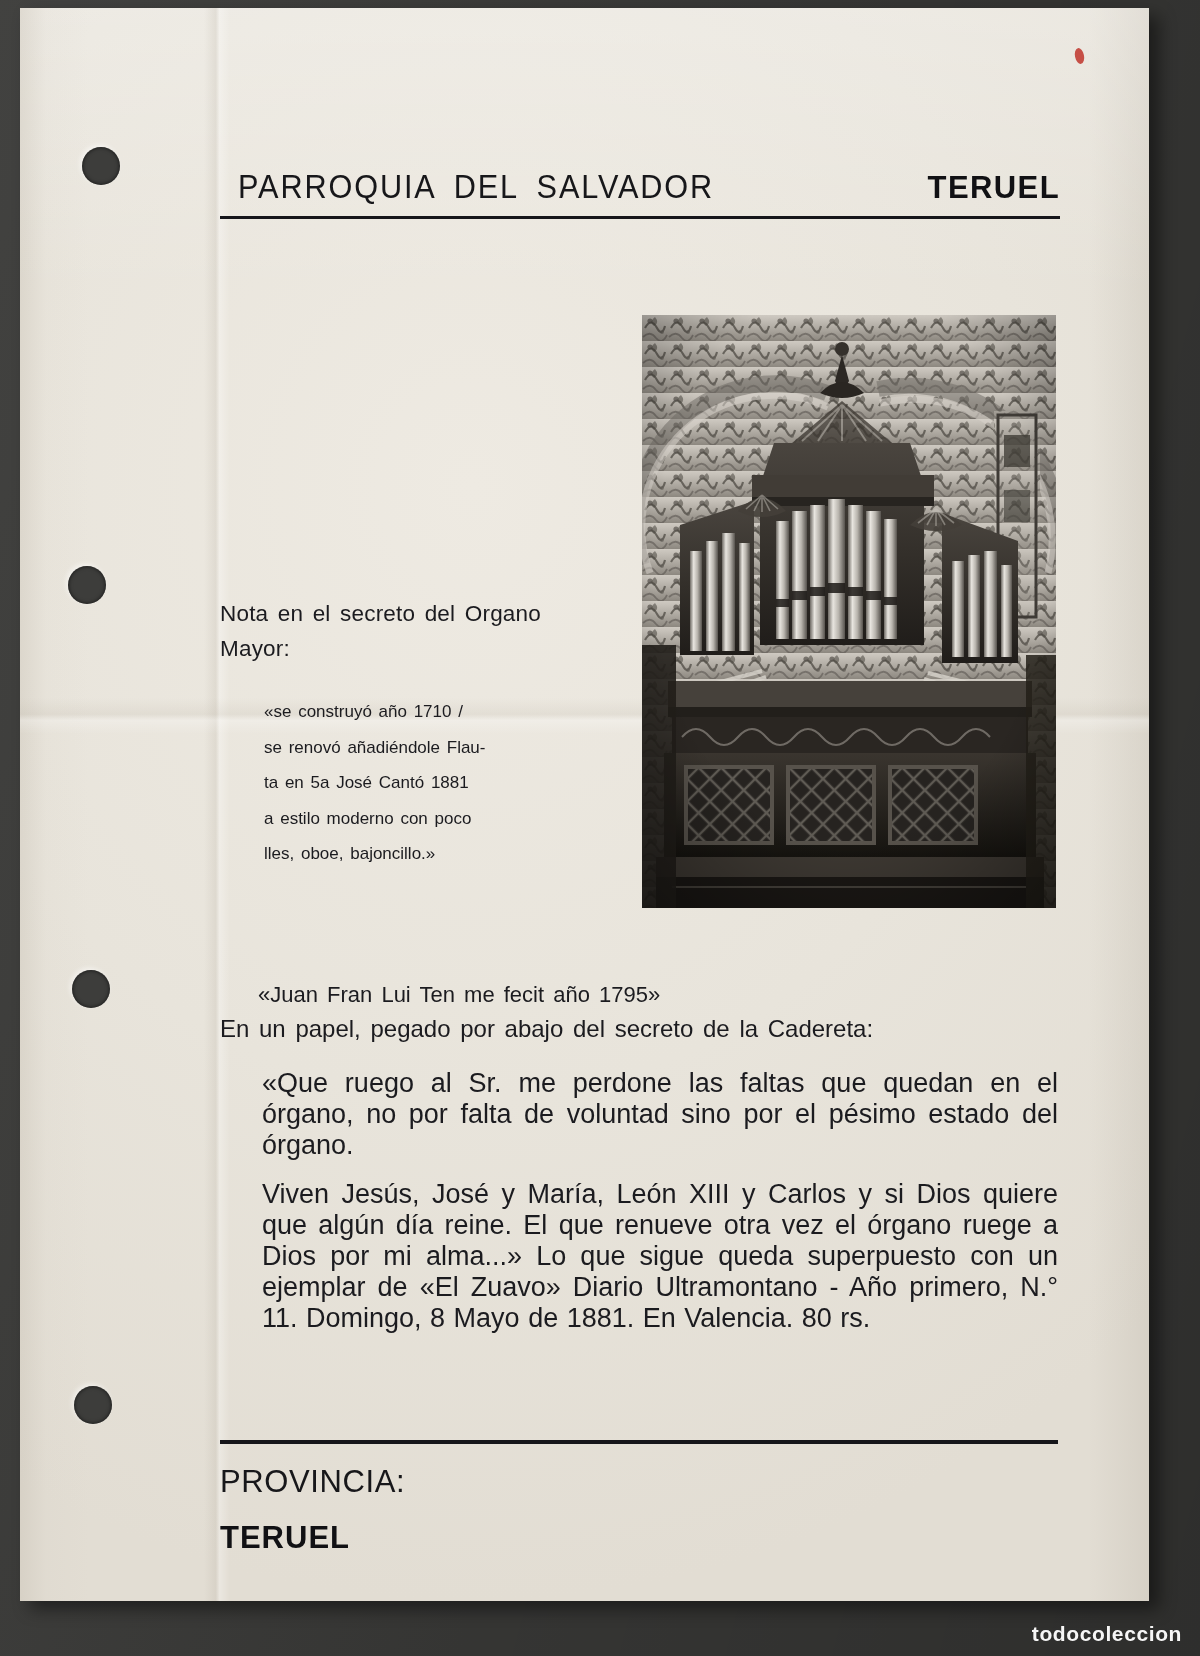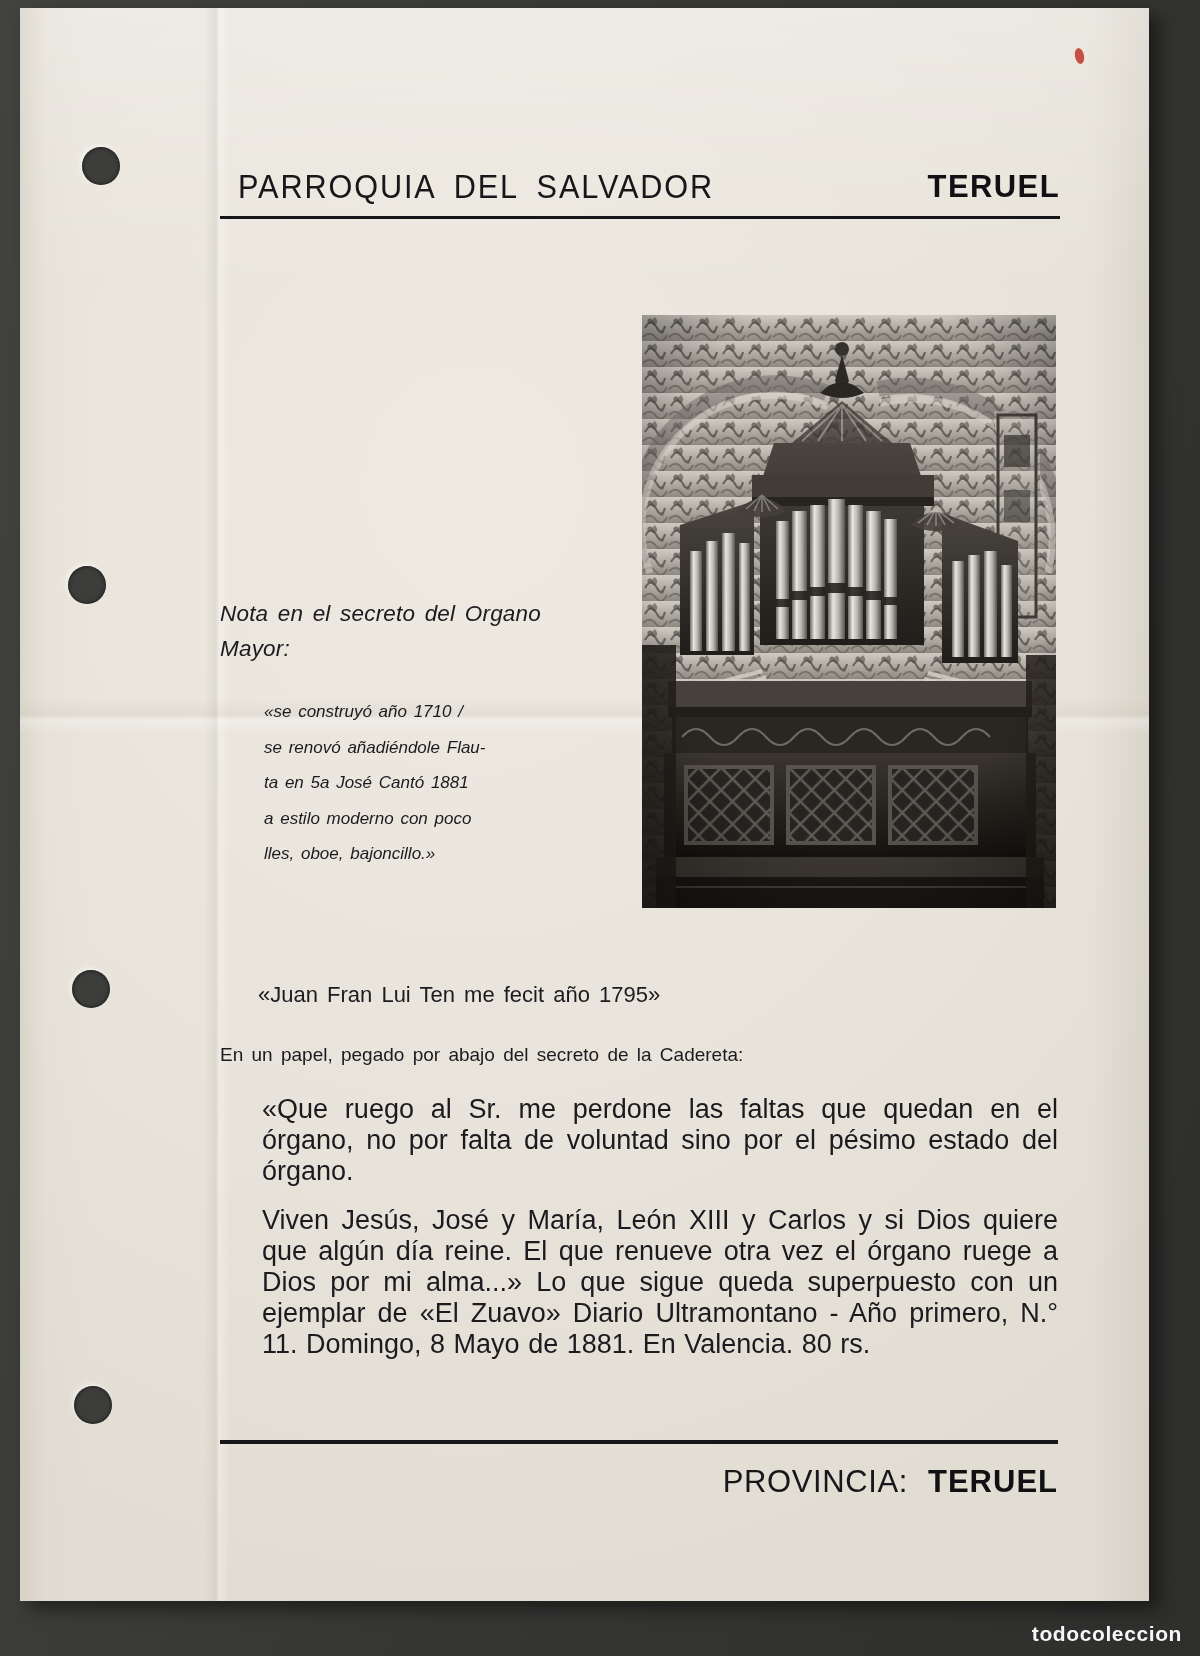--- a/index.html
+++ b/index.html
@@ -92,21 +92,21 @@
   
   .content {
     position: absolute;
     left: 200px;
     top: 160px;
     width: 840px;
   }
 
   .header-row {
     display: flex;
-    align-items: center;
+    align-items: flex-end;
     justify-content: space-between;
     padding: 0 0 10px 18px;
   }
   .header-title {
     font-size: 33px;
     letter-spacing: 2.0px;
     word-spacing: 9px;
     color: #17171a;
     font-weight: 400;
     transform: scaleX(0.93);
@@ -143,21 +143,20 @@
     background:#7e7a74;
   }
   .photo svg { display:block; width:100%; height:100%; }
 
   
   .left-col{
     position:absolute;
     left: 200px;
     top: 588px;
     width: 368px;
-    font-style: italic;
   }
   .lead {
     font-size: 22.5px;
     line-height: 35px;
     color: #1b1b1f;
     letter-spacing: .2px;
     word-spacing: 3px;
     font-weight: 400;
   }
   .quote-indent{
@@ -186,22 +185,21 @@
   }
   .mid .quote2{
     margin-top: 12px;
     padding-left: 38px;
     font-size: 22px;
     line-height: 34px;
     color:#1b1b1f;
     word-spacing: 3px;
   }
   .mid .line2{
-    margin-top: 26px;
-    font-size: 19px;
+    font-size: 24px;
     line-height: 34px;
     color:#1b1b1f;
     word-spacing: 3px;
   }
 
   
   .body-block{
     margin-top: 22px;
     padding-left: 42px;
   }
@@ -227,20 +225,21 @@
     height: 4px;
     background:#16161a;
     width:100%;
   }
   .footer-row{
     margin-top: 20px;
     display:flex;
     justify-content: flex-end;
     align-items: baseline;
     gap: 20px;
+    flex-direction: column;
   }
   .footer-label{
     font-size: 31px;
     letter-spacing: .6px;
     color:#17171a;
     font-weight: 400;
   }
   .footer-value{
     font-size: 31px;
     font-weight: 700;

